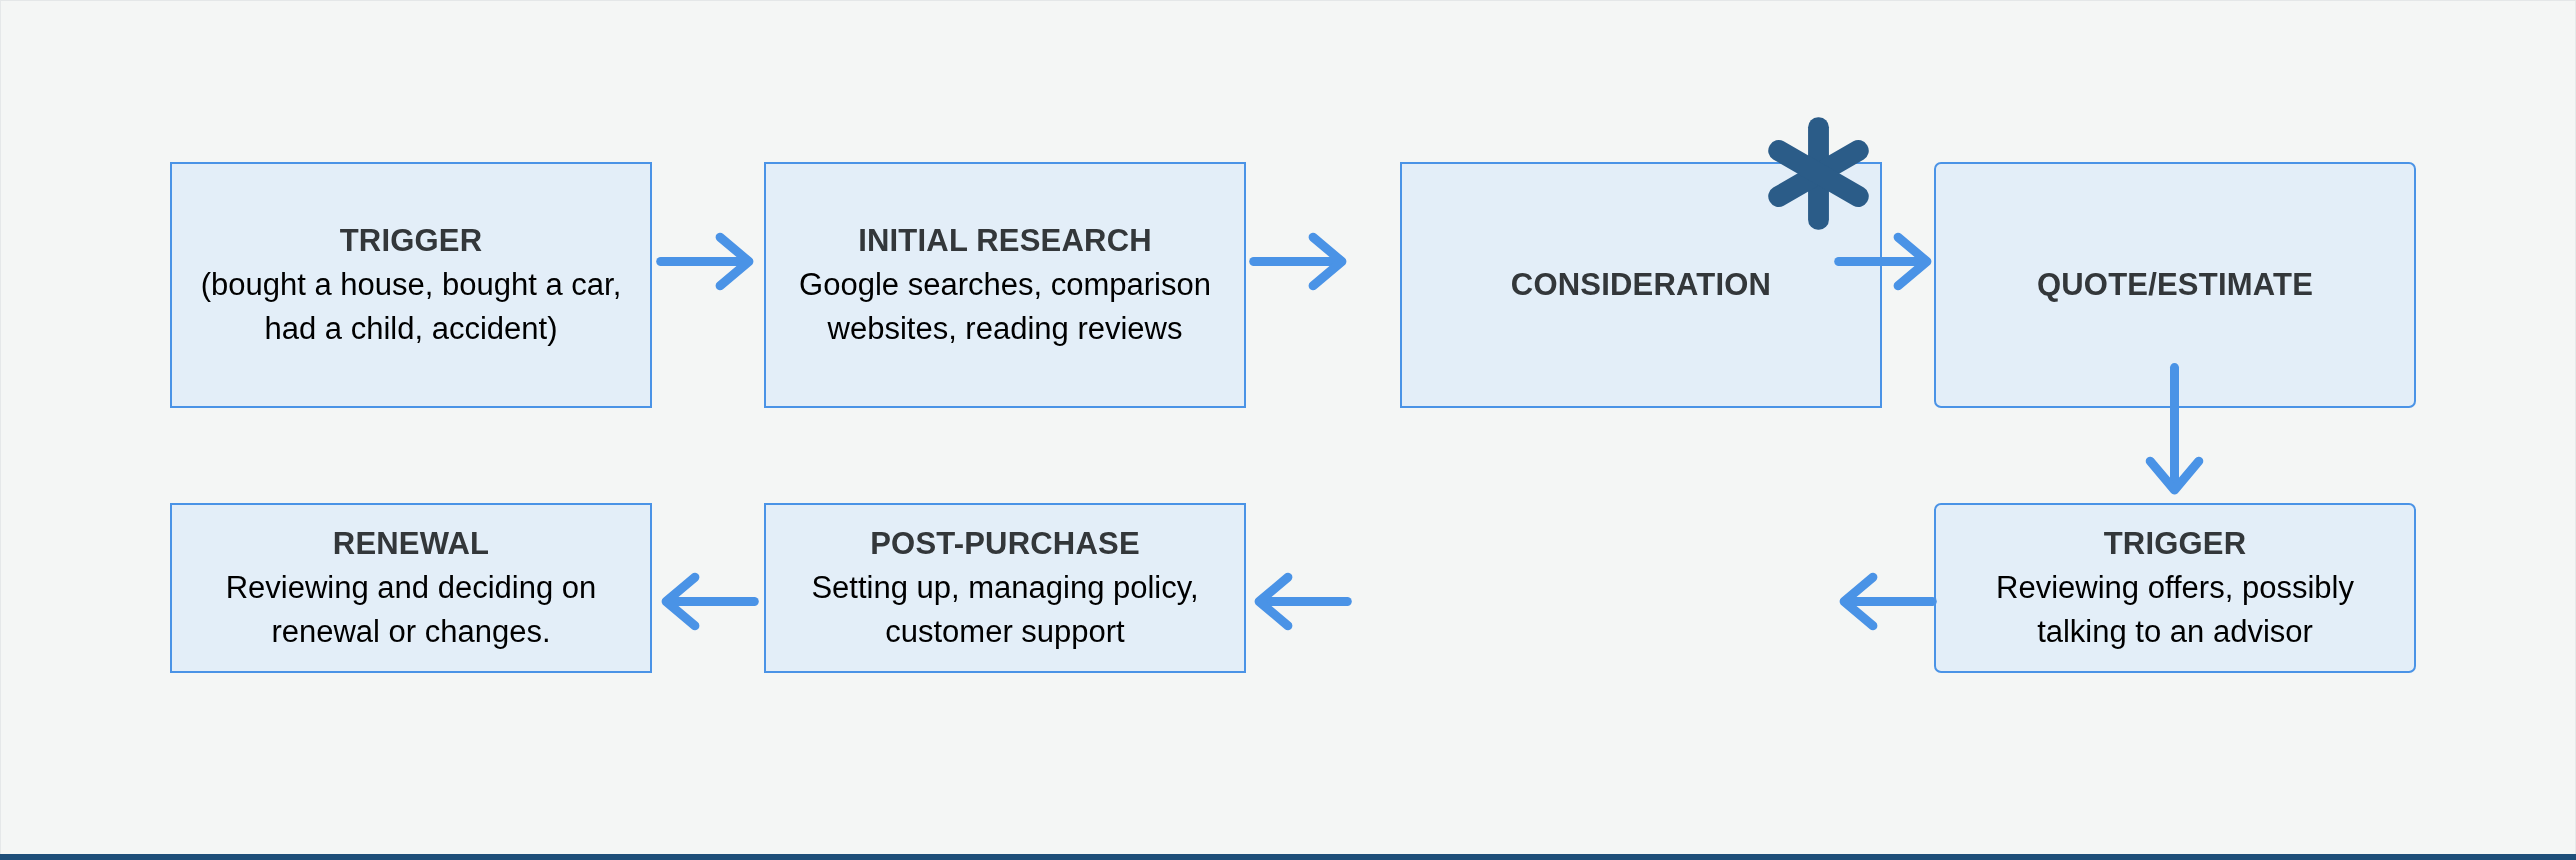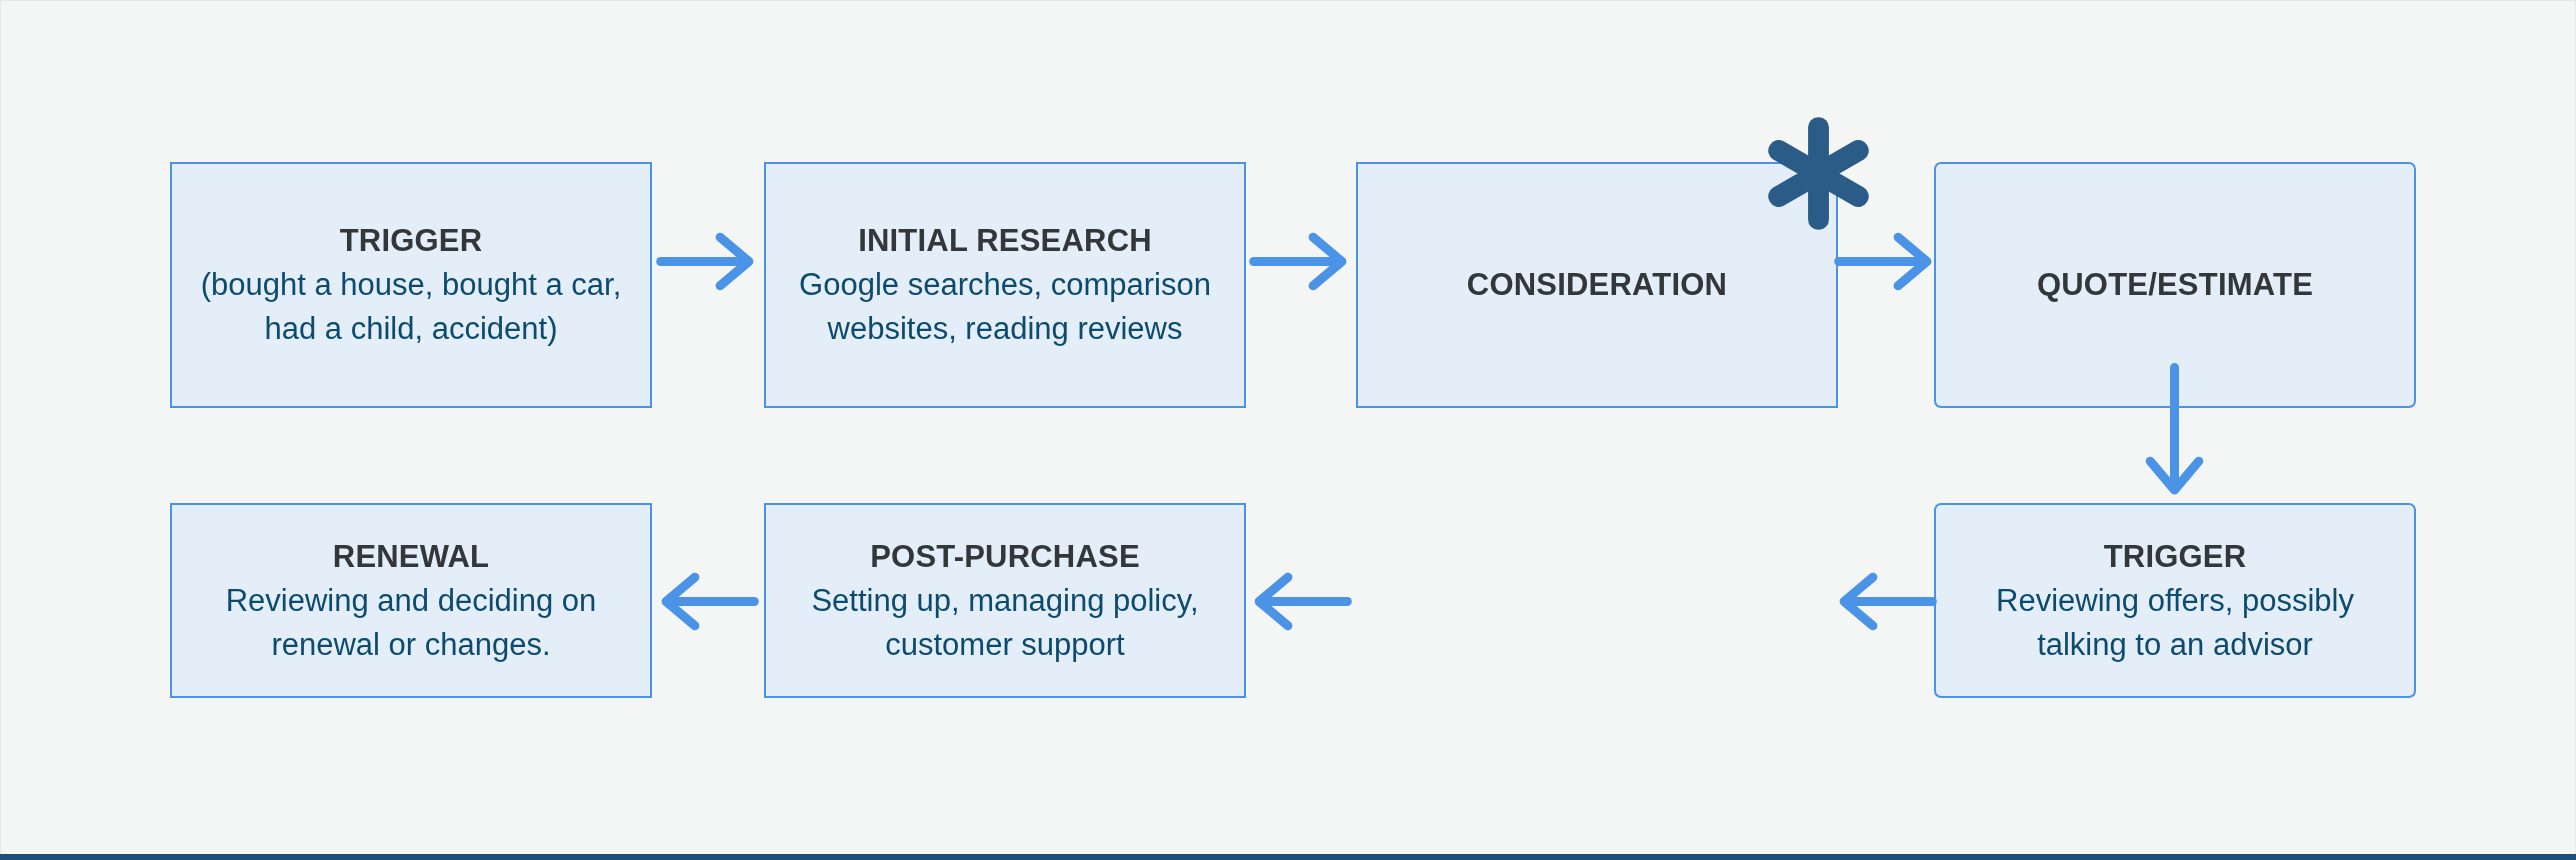--- a/index.html
+++ b/index.html
@@ -21,36 +21,36 @@
     box-sizing: border-box;
     background: #e3eef8;
     border: 2.7px solid #4a93e6;
     display: flex;
     flex-direction: column;
     align-items: center;
     justify-content: center;
     text-align: center;
   }
   .row1 { top: 162px; height: 246px; }
-  .row2 { top: 503px; height: 195px; }
+  .row2 { top: 503px; height: 170px; }
   .col1 { left: 170px; }
   .col2 { left: 764px; }
-  .col3 { left: 1356px; }
+  .col3 { left: 1400px; }
   .col4 { left: 1934px; border-radius: 7px; }
   .box-title {
     font-size: 31px;
     font-weight: bold;
     color: #33373a;
     line-height: 44px;
     letter-spacing: 0.2px;
     white-space: nowrap;
   }
   .box-desc {
     font-size: 31px;
-    color: #0c4a6e;
+    color: #000000;
     line-height: 44px;
     white-space: pre-line;
   }
   .arrow {
     position: absolute;
     width: 103px;
     height: 63px;
   }
   .arrow-h { top: 230px; }
   .arrow-h2 { top: 570px; }

